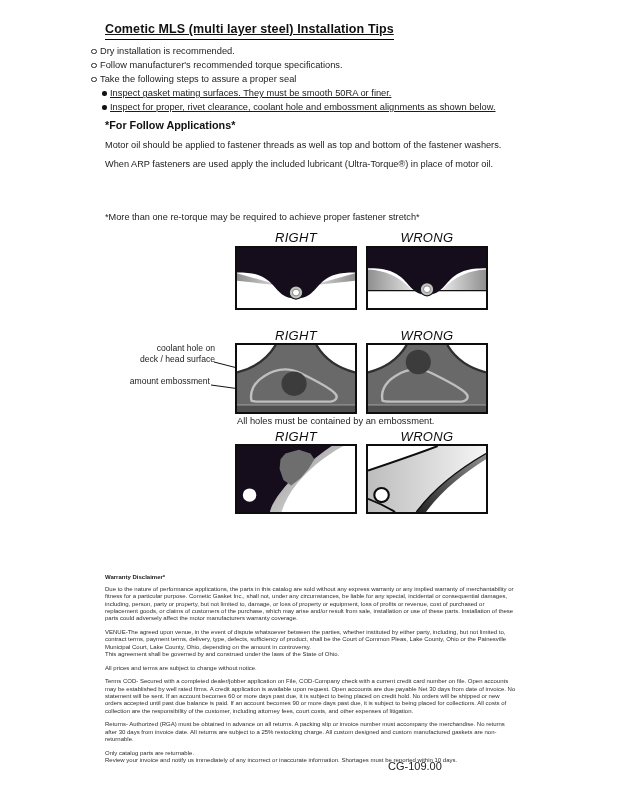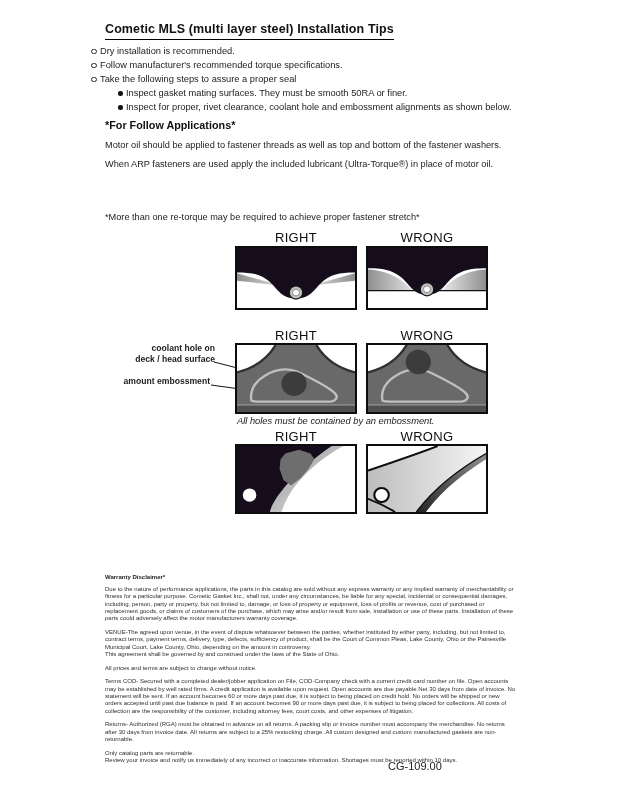--- a/index.html
+++ b/index.html
@@ -4,56 +4,56 @@
 <style>
   html,body{margin:0;padding:0;background:#ffffff;}
   .page{
     position:relative;width:618px;height:800px;background:#ffffff;
     font-family:"Liberation Sans","DejaVu Sans",sans-serif;color:#1a1a1a;
     overflow:hidden;
   }
   .title{
     position:absolute;left:105px;top:22px;margin:0;
     font-size:12.5px;font-weight:bold;letter-spacing:.1px;
-    border-bottom:1.5px solid #000;padding-bottom:2.5px;display:inline-block;color:#111;
+    border-bottom:1.5px solid #000;padding-bottom:2.5px;display:inline-block;color:#111;text-decoration:underline;
   }
   .bullets{position:absolute;left:100px;top:44px;width:470px;}
   .bullet,.subbullet{position:relative;font-size:9.3px;line-height:14px;color:#1c1c1c;}
-  .subbullet{margin-left:26px;}
+  .subbullet{margin-left:10px;text-decoration:underline;}
   .bullet::before{
     content:"";position:absolute;left:-9px;top:4.5px;width:3.5px;height:3.5px;
     border:1px solid #2a2a2a;border-radius:50%;background:#fff;
   }
   .subbullet::before{
     content:"";position:absolute;left:-8px;top:5px;width:4.5px;height:4.5px;
     border-radius:50%;background:#111;
   }
   .diesel-heading{
     position:absolute;left:105px;top:119px;margin:0;font-size:10.8px;font-weight:bold;color:#111;
   }
   .para{
     position:absolute;left:105px;margin:0;font-size:9.2px;line-height:19px;
     white-space:pre;color:#1c1c1c;
   }
   .dg-label{
     position:absolute;width:122px;text-align:center;font-size:13px;
-    letter-spacing:.3px;color:#0e0e0e;
+    letter-spacing:.3px;color:#0e0e0e;font-style:italic;
   }
   .panel{
     position:absolute;width:122px;height:64px;border:2px solid #0d0d0d;
     box-sizing:border-box;background:#fff;
   }
   .panel svg{display:block;width:100%;height:100%;}
   .caption{
     position:absolute;left:237px;margin:0;font-size:9.3px;line-height:11.5px;
     white-space:pre-line;color:#1c1c1c;
   }
   .anno{
     position:absolute;text-align:right;font-size:8.6px;line-height:10.5px;
-    white-space:pre-line;color:#1c1c1c;font-weight:bold;
+    white-space:pre-line;color:#1c1c1c;
   }
   .leader{position:absolute;pointer-events:none;}
   .legal{position:absolute;left:105px;top:574px;width:412px;}
   .legal h3{margin:0 0 6px 0;font-size:6px;font-weight:bold;color:#222;}
   .legal p{margin:0 0 6.5px 0;font-size:6px;line-height:7.3px;color:#2e2e2e;white-space:pre-line;}
   .page-number{position:absolute;left:388px;top:760px;font-size:11px;color:#222;}
 </style>
 </head>
 <body>
 
@@ -154,21 +154,21 @@
       <line x1="0" y1="63.5" x2="122" y2="63.5" stroke="#9e9e9e" stroke-width="1"></line>
       <path d="M0,0 L40,0 C33,12 20,24 0,29 Z" fill="#ffffff"></path>
       <path d="M40,0 C33,12 20,24 0,29" fill="none" stroke="#2f2f2f" stroke-width="2.5"></path>
       <path d="M122,0 L82,0 C89,12 102,24 122,29 Z" fill="#ffffff"></path>
       <path d="M82,0 C89,12 102,24 122,29" fill="none" stroke="#2f2f2f" stroke-width="2.5"></path>
       <path d="M15,59 C13,50 17,40 28,33 C40,25 52,23 66,30 C80,37 95,45 101,51 C105,55 103,60 94,60 L24,60 C18,60 16,60 15,59 Z" fill="none" style="stroke:var(--emboss-line)" stroke-width="2.5"></path>
       <circle cx="52" cy="18" r="13" style="fill:var(--hole-gray)"></circle>
     </svg>
   </div>
 
-  <p class="caption" style="top:416px;font-style:italic;">All holes must be contained by an embossment.</p>
+  <p class="caption" style="top:416px;">All holes must be contained by an embossment.</p>
 
   <div class="dg-label" style="left:235px;top:429px;">RIGHT</div>
   <div class="dg-label" style="left:366px;top:429px;">WRONG</div>
 
   <div class="panel" style="left:235px;top:444px;height:70px;">
     <svg viewBox="0 0 122 70" preserveAspectRatio="none">
       <defs>
         <linearGradient id="d3rS" x1="0" y1="0" x2="1" y2="1">
           <stop offset="0" stop-color="#8f8f8f"></stop>
             <stop offset="1" stop-color="#ececec"></stop>

